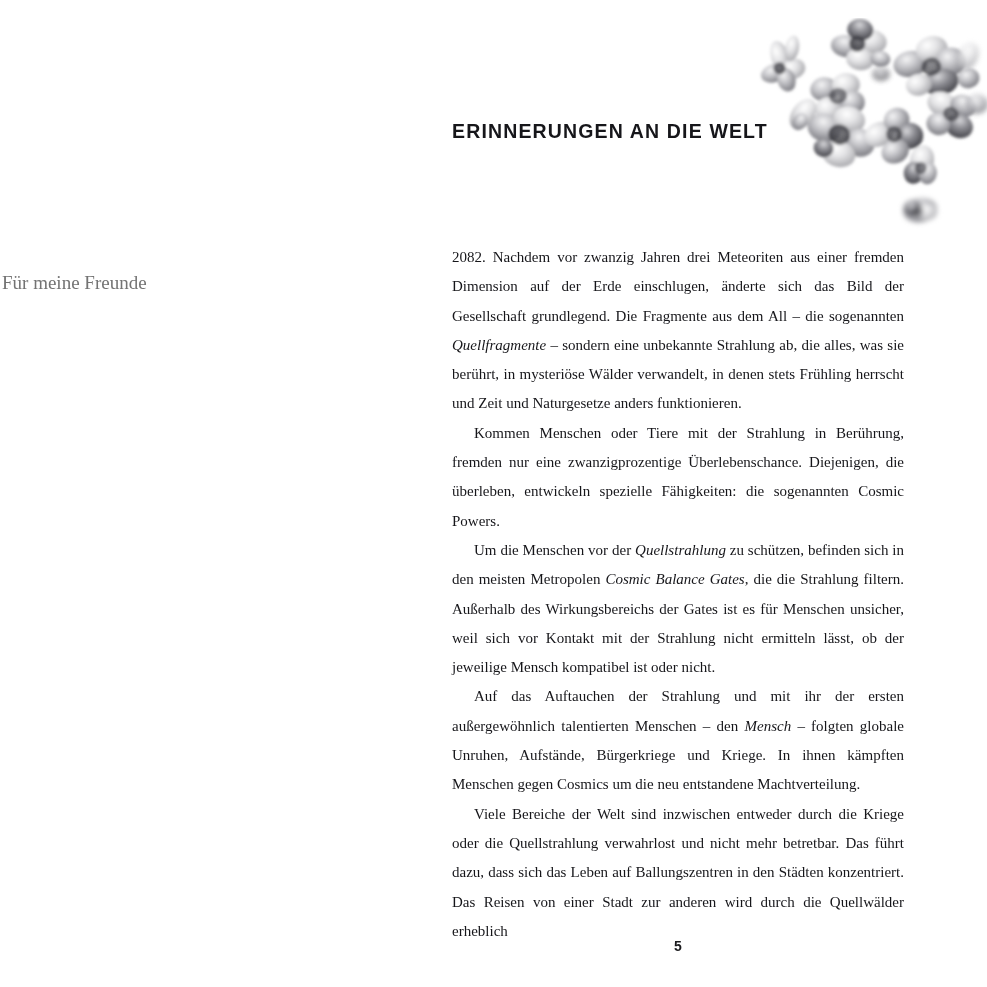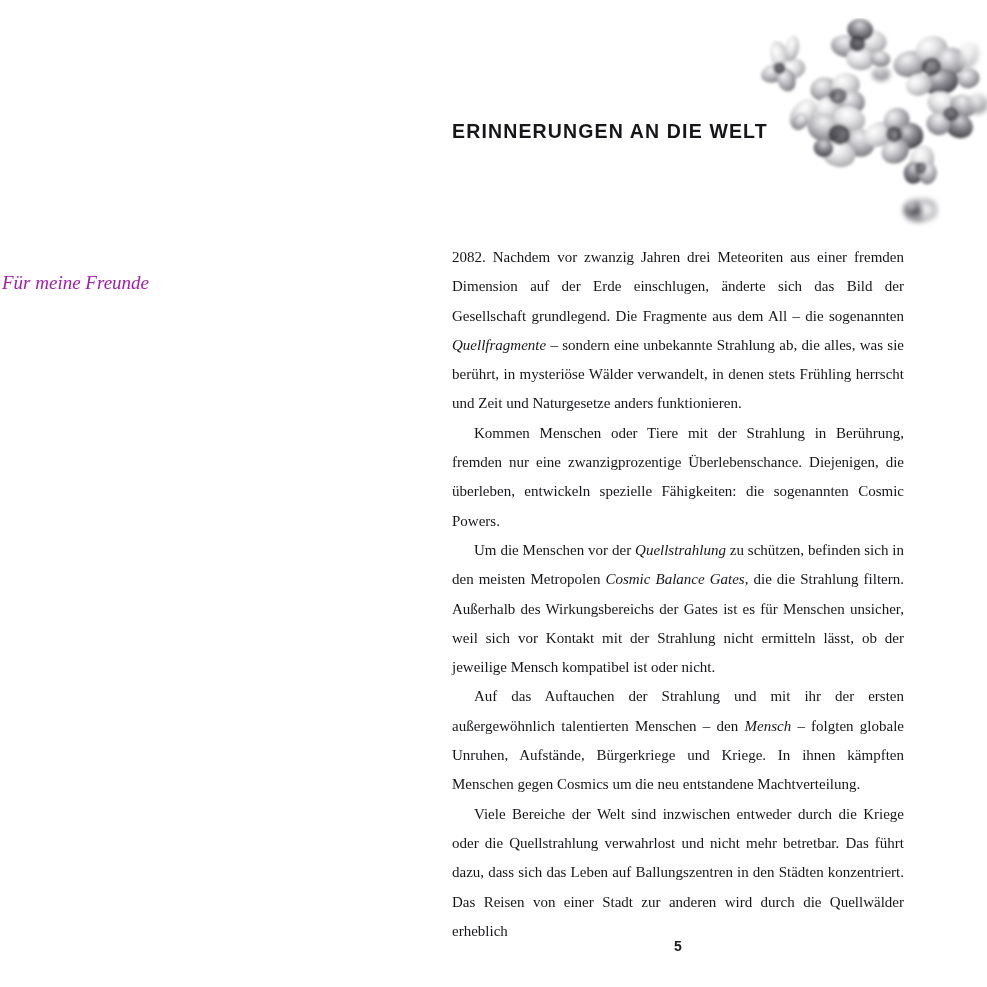--- a/index.html
+++ b/index.html
@@ -45,23 +45,22 @@
     text-align: right;
   }
 
   
   #dedication {
     position: absolute;
     left: 2px;
     top: 272px;
     width: 260px;
     font-family: "Liberation Serif", serif;
-    font-style: italic;
     font-size: 19px;
-    color: #a21caf;
+    color: #737373;
     white-space: nowrap;
   }
 
   
   #body-column {
     position: absolute;
     left: 452px;
     top: 243px;
     width: 452px;
   }

